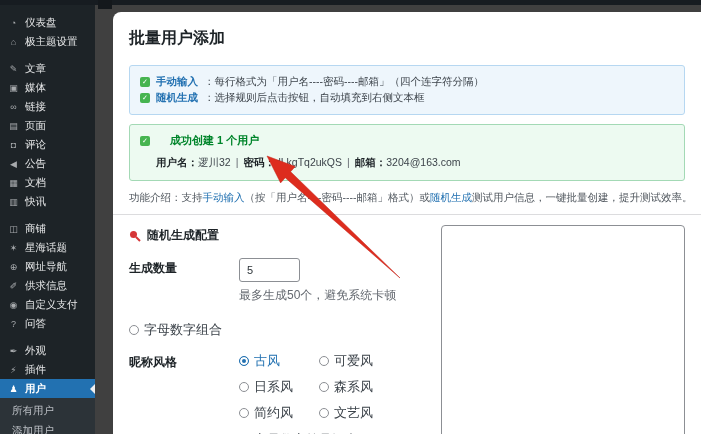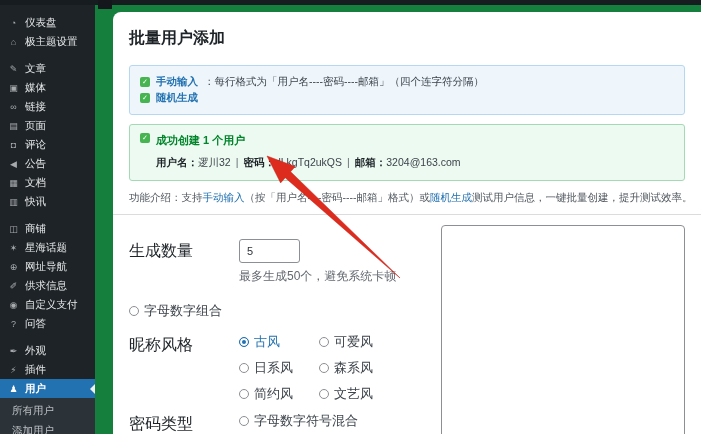--- a/index.html
+++ b/index.html
@@ -18,43 +18,43 @@
     color:#e8e9ea;font-size:10.5px;cursor:pointer;position:relative;white-space:nowrap;}
   .menu-item .mi{width:11px;font-size:9px;color:#a7aaad;text-align:center;flex:0 0 11px;}
   .menu-item.current{background:#2271b1;color:#fff;font-weight:bold;}
   .menu-item.current .mi{color:#fff;}
   .menu-sep{height:8px;}
   .flyout{position:absolute;right:0;top:50%;margin-top:-5px;width:0;height:0;
     border:5px solid transparent;border-right-color:#f0f0f1;}
   .submenu{background:#2c3338;padding:3px 0 4px;}
   .submenu-item{padding:3px 8px 3px 12px;font-size:10.5px;color:#bdc1c6;cursor:pointer;white-space:nowrap;}
   
-  .content{position:absolute;left:95px;top:5px;right:0;bottom:0;background:#15803d;}
+  .content{position:absolute;left:95px;top:5px;right:0;bottom:0;background:#404040;}
   .card{position:absolute;left:18px;top:7px;right:0;bottom:-20px;background:#fff;
     border-radius:8px 0 0 0;box-shadow:0 1px 2px rgba(0,0,0,.06);padding:14px 16px;box-sizing:border-box;overflow:hidden;}
   .page-title{font-size:16px;font-weight:bold;color:#1d2327;margin:2px 0 16px;}
   .notice{border:1px solid #b6d7f1;background:#eef6fc;border-radius:3px;padding:7px 10px;font-size:10.5px;color:#3c434a;}
   .notice .line{display:flex;align-items:center;gap:6px;margin:2px 0;white-space:nowrap;}
   .chk{display:inline-flex;align-items:center;justify-content:center;width:10px;height:10px;
     background:#46b450;border-radius:2px;color:#fff;font-size:7px;flex:0 0 10px;}
   .blue-label{color:#2271b1;font-weight:bold;}
   .success{border:1px solid #a3d9b5;background:#edfaf1;border-radius:3px;padding:8px 10px;margin-top:9px;font-size:10.5px;}
-  .success .title-row{display:flex;gap:6px;font-weight:bold;color:#00852b;font-size:11px;}
+  .success .title-row{display:flex;align-items:center;gap:20px;font-weight:bold;color:#00852b;font-size:11px;}
   .success .detail{margin:8px 0 2px 16px;color:#3c434a;white-space:nowrap;}
   .success .detail b{color:#1d2327;}
   .success .sep{margin:0 5px;color:#646970;}
   .intro{font-size:10.5px;color:#50575e;margin:10px 0 9px;white-space:nowrap;}
   .intro a{color:#2271b1;text-decoration:none;}
   .divider{border:none;border-top:1px solid #dcdcde;margin:0 -16px;}
   .columns{display:flex;gap:40px;padding-top:10px;}
   .col-left{flex:0 0 272px;}
   .col-right{flex:1;min-width:0;}
   .panel-title{display:flex;align-items:center;gap:6px;font-size:12px;font-weight:bold;color:#1d2327;margin:2px 0 14px;}
   .form-row{display:flex;margin-top:14px;}
-  .form-label{flex:0 0 92px;padding-right:18px;font-size:16px;font-weight:normal;color:#1d2327;padding-top:2px;white-space:nowrap;}
+  .form-label{flex:0 0 92px;padding-right:18px;font-size:12px;font-weight:bold;color:#1d2327;padding-top:2px;white-space:nowrap;}
   .form-ctrl{flex:1;}
   .qty-input{width:52px;height:22px;border:1px solid #8c8f94;border-radius:3px;font-size:11px;
     padding:0 0 0 7px;color:#2c3338;font-family:inherit;}
   .hint{font-size:12px;color:#646970;margin-top:5px;white-space:nowrap;}
   .rad{display:inline-flex;align-items:center;gap:5px;font-size:13px;color:#3c434a;cursor:pointer;white-space:nowrap;}
   .rad .c{width:10px;height:10px;border:1px solid #8c8f94;border-radius:50%;background:#fff;box-sizing:border-box;flex:0 0 10px;}
   .rad.sel{color:#2271b1;}
   .rad.sel .c{border-color:#2271b1;box-shadow:inset 0 0 0 2px #fff;background:#2271b1;}
   .rad-stack .rad{display:flex;margin-bottom:7px;}
   .rad-grid{display:grid;grid-template-columns:80px 80px;row-gap:8px;}
@@ -166,20 +166,21 @@
 
     <div class="notice">
       <div class="line">
         <span class="chk">✓</span>
         <span class="blue-label">手动输入</span>
         <span>：每行格式为「用户名----密码----邮箱」（四个连字符分隔）</span>
       </div>
       <div class="line">
         <span class="chk">✓</span>
         <span class="blue-label">随机生成</span>
+        <span>：选择规则后点击按钮，自动填充到右侧文本框</span>
       </div>
     </div>
 
     <div class="success">
       <div class="title-row">
         <span class="chk">✓</span>
         <span>成功创建 1 个用户</span>
       </div>
       <div class="detail">
         <b>用户名：</b><span>逻川32</span><span class="sep">|</span><b>密码：</b><span>dLkgTq2ukQS</span><span class="sep">|</span><b>邮箱：</b><span>3204@163.com</span>
@@ -188,20 +189,27 @@
 
     <div class="intro">
       <span>功能介绍：支持</span><a href="#">手动输入</a><span>（按「用户名----密码----邮箱」格式）或</span><a href="#">随机生成</a><span>测试用户信息，一键批量创建，提升测试效率。</span>
     </div>
 
     <hr class="divider">
 
     <div class="columns">
 
       <div class="col-left">
+        <div class="panel-title">
+          <svg width="12" height="12">
+              <circle cx="4.5" cy="4.5" r="3.5" fill="#d63638"></circle>
+              <line x1="7" y1="7" x2="11" y2="11" stroke="#d63638" stroke-width="2"></line>
+            </svg>
+          <span>随机生成配置</span>
+        </div>
 
         <div class="form-row">
           <div class="form-label">生成数量</div>
           <div class="form-ctrl">
             <input class="qty-input" type="text" value="5" style="">
             <div class="hint">最多生成50个，避免系统卡顿</div>
           </div>
         </div>
 
         <div class="form-row" style="margin-top:17px;">

